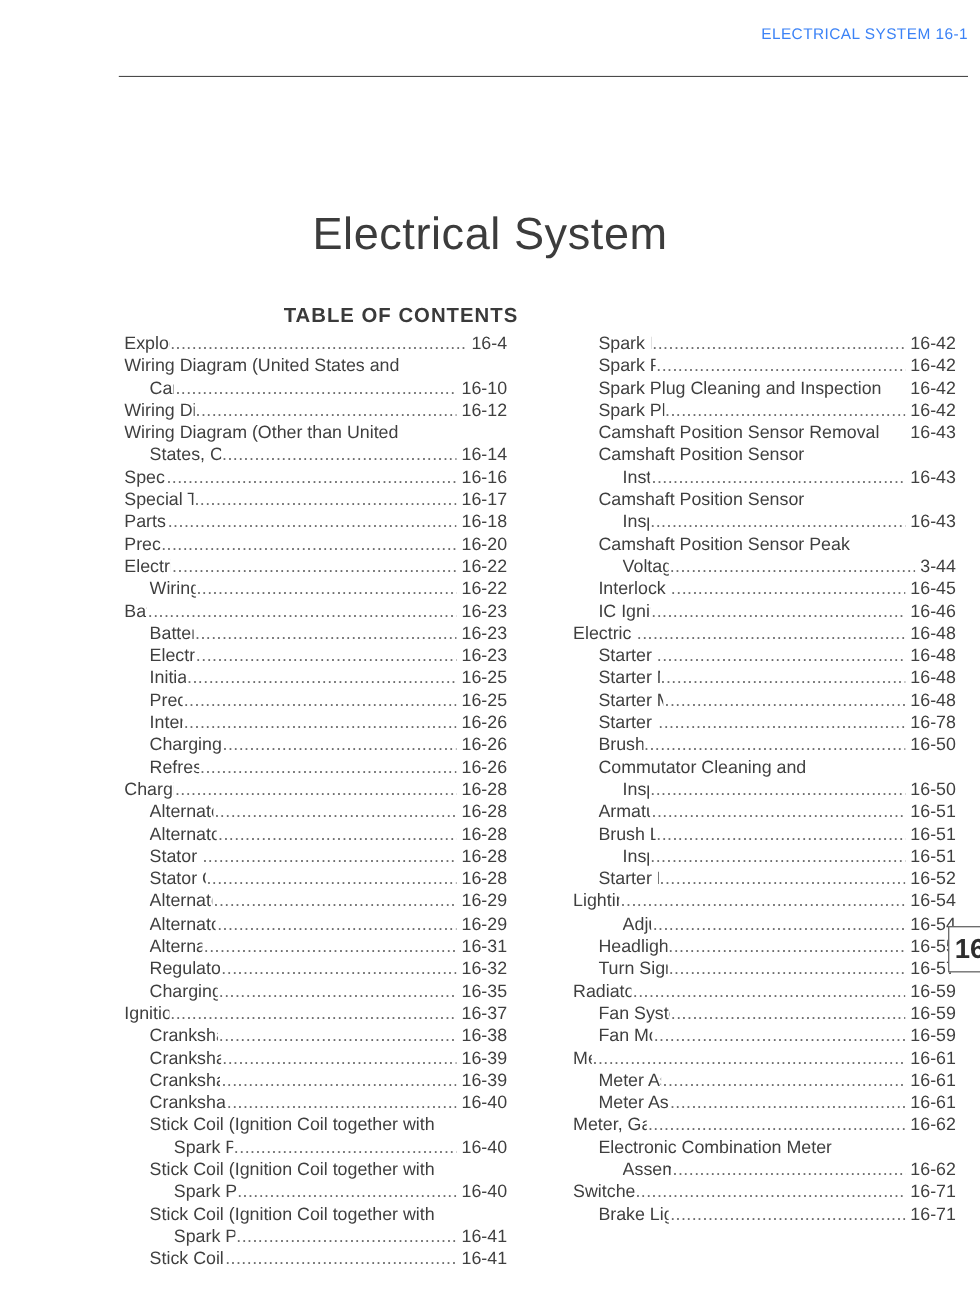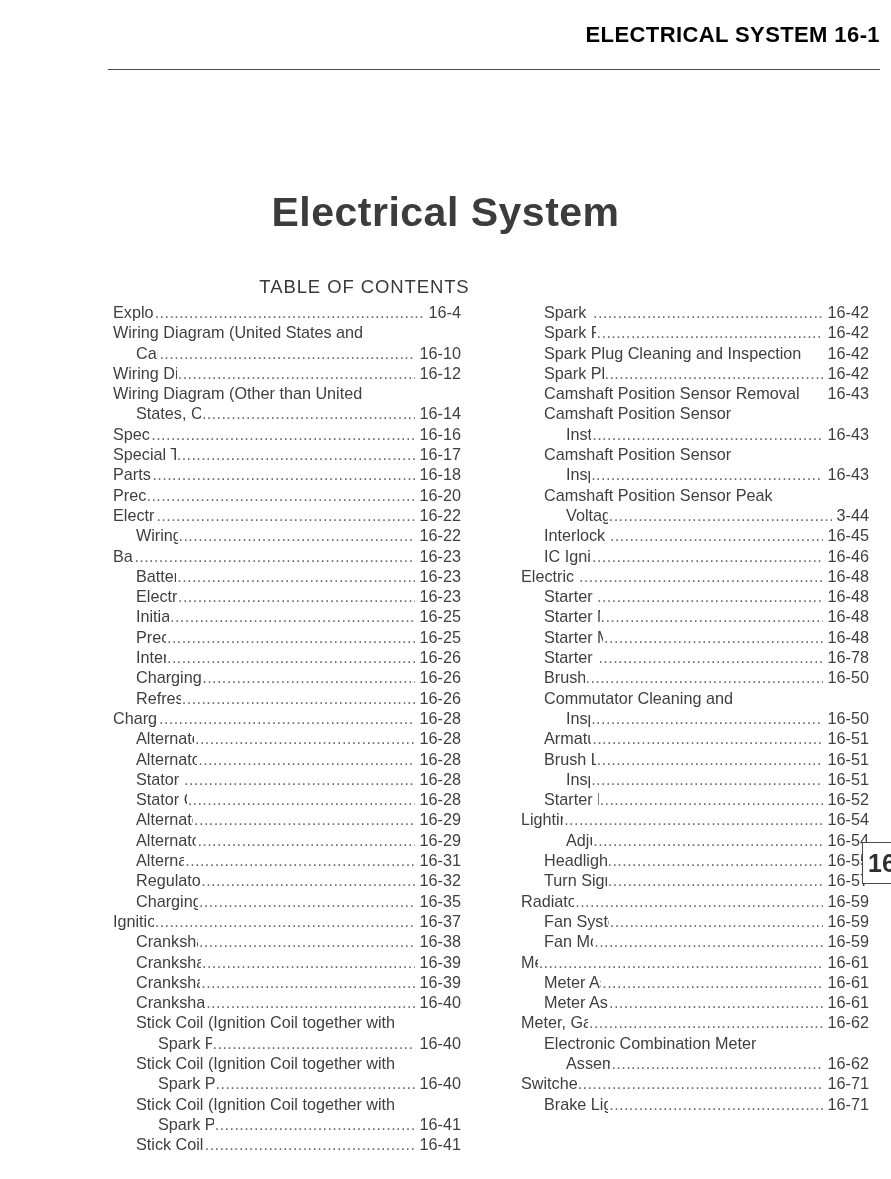--- a/index.html
+++ b/index.html
@@ -19,54 +19,54 @@
 
   
   #page-header {
     position: absolute;
     top: 22px;
     left: 108px;
     width: 772px;
     text-align: right;
   }
   #page-header .hdr-text {
-    font-size: 22px;
-    font-weight: bold;
+    font-size: 14px;
+    font-weight: normal;
     letter-spacing: 0.4px;
-    color: #000000;
+    color: #3b82f6;
   }
   #header-rule {
     position: absolute;
     top: 69px;
     left: 108px;
     width: 772px;
     height: 0;
     border-top: 1.6px solid #4a4a4a;
   }
 
   
   #chapter-title {
     position: absolute;
     top: 162px;
     left: 0;
     width: 891px;
     text-align: center;
     font-size: 41px;
-    font-weight: bold;
+    font-weight: normal;
     letter-spacing: 0.5px;
     color: #3c3c3c;
   }
   #toc-title {
     position: absolute;
     top: 261px;
     left: 0;
     width: 729px;
     text-align: center;
     font-size: 18.5px;
-    font-weight: normal;
+    font-weight: bold;
     letter-spacing: 0.9px;
     color: #3a3a3a;
   }
 
   
   .toc-col {
     position: absolute;
     top: 303px;
   }
   #toc-col-left  { left: 113px; width: 348px; }

